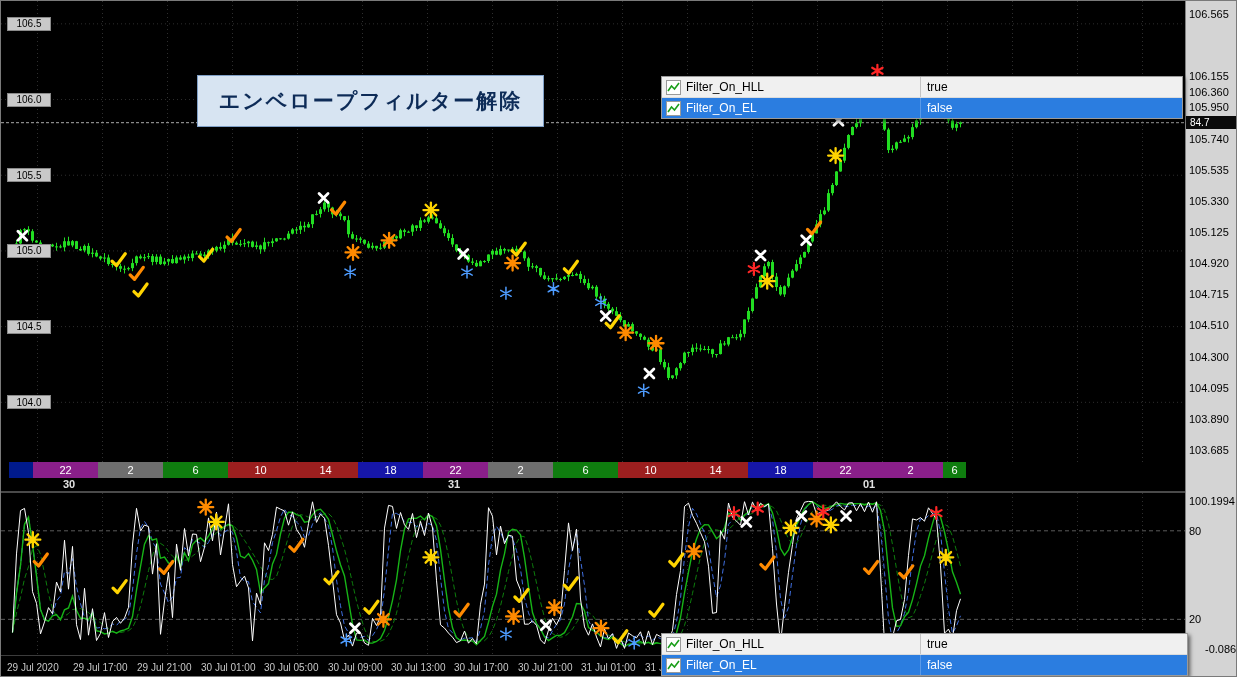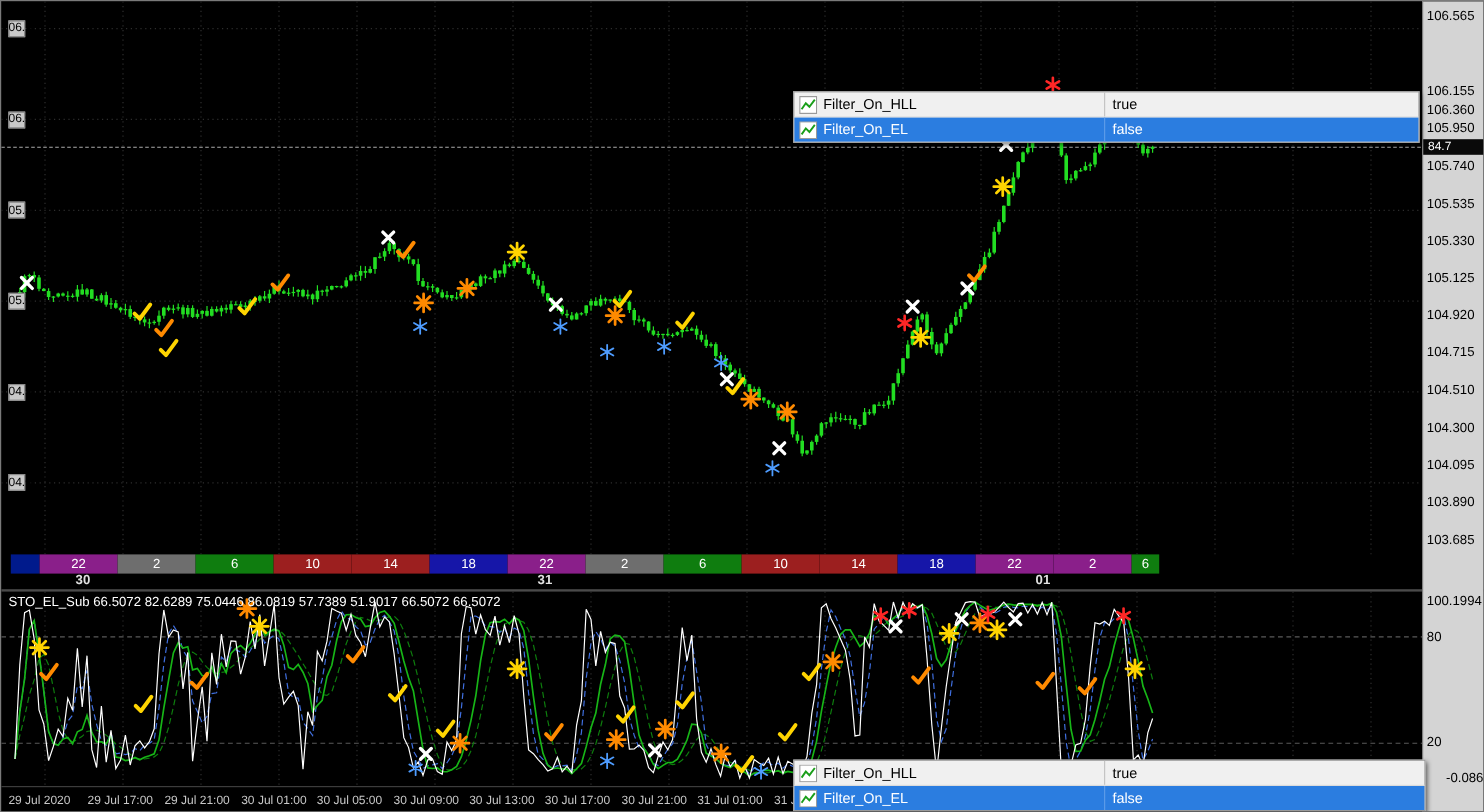--- a/index.html
+++ b/index.html
@@ -6,21 +6,21 @@
   #app{position:relative;width:1237px;height:677px;background:#000;overflow:hidden;
        font-family:"Liberation Sans",sans-serif;border:1px solid #7a7a7a;box-sizing:border-box;}
   svg{position:absolute;left:0;display:block;}
   #main-svg{top:0;}
   #sub-svg{top:492px;}
   #symbol-row{position:absolute;left:6px;top:3px;display:flex;align-items:center;gap:5px;
               color:#fff;font-size:11px;z-index:3;white-space:pre;}
   #jp-box{position:absolute;left:196px;top:74px;width:345px;height:50px;background:#d7e4f2;
           border:1px solid #7f9fc6;color:#0d2b57;font-size:21px;font-weight:bold;z-index:3;
           display:flex;align-items:center;justify-content:center;letter-spacing:2px;}
-  .plabel{position:absolute;left:6px;width:14px;height:14px;background:#c9c9c9;color:#000;
+  .plabel{position:absolute;left:6px;width:44px;height:14px;background:#c9c9c9;color:#000;
           font-size:10px;display:flex;align-items:center;justify-content:center;
           border:1px solid #8a8a8a;z-index:2;box-sizing:border-box;}
   .filter-panel{position:absolute;width:520px;background:#f0f0f0;border:1px solid #9a9a9a;
                 box-shadow:2px 2px 4px rgba(0,0,0,.6);font-size:12px;z-index:6;color:#000;}
   .fp-row{display:flex;height:20px;align-items:center;border-bottom:1px solid #dcdcdc;}
   .fp-row:last-child{border-bottom:none;}
   .fp-row.hl{background:#2b7de0;color:#fff;}
   .fp-name{flex:0 0 258px;display:flex;align-items:center;gap:5px;padding-left:4px;box-sizing:border-box;overflow:hidden;}
   .fp-val{flex:1;border-left:1px solid #c4c4c4;padding-left:6px;height:100%;display:flex;align-items:center;}
   .fp-row.hl .fp-val{border-left-color:#5a9ae8;}
@@ -611,20 +611,23 @@
 
   <div id="left-labels">
       <div class="plabel" style="top: 15.8403px;">106.5</div>
       <div class="plabel" style="top: 91.5353px;">106.0</div>
       <div class="plabel" style="top: 167.23px;">105.5</div>
       <div class="plabel" style="top: 242.925px;">105.0</div>
       <div class="plabel" style="top: 318.62px;">104.5</div>
       <div class="plabel" style="top: 394.315px;">104.0</div>
     </div>
 
+  <div id="jp-box">
+    <span>エンベロープフィルター解除</span>
+  </div>
 
   <div class="filter-panel" id="fp-top" style="left:660px;top:75px;">
     <div class="fp-row">
       <div class="fp-name">
         <span class="fp-icon">
           <svg width="15" height="15" viewBox="0 0 15 15" style="position:static">
             <rect x="0.5" y="0.5" width="14" height="14" fill="#fff" stroke="#9a9a9a"></rect>
             <path d="M2,11 L5.5,6 L8.5,9 L13,3" fill="none" stroke="#1a9e1a" stroke-width="1.6"></path>
           </svg>
         </span>
@@ -737,21 +740,20 @@
         <use transform="translate(815.75,12.124767663552888) scale(1)" style="color:#ff2626" href="#sym-star6" xlink:href="#sym-star6"></use>
         <use transform="translate(822.375,24.4318340818622) scale(1.15)" style="color:#ffd400" href="#sym-star8" xlink:href="#sym-star8"></use>
         <use transform="translate(838.55,16.552123136322656) scale(1)" style="color:#ffffff" href="#sym-x" xlink:href="#sym-x"></use>
         <use transform="translate(861.625,66.57960365196998) scale(1.25)" style="color:#ff8a00" href="#sym-check" xlink:href="#sym-check"></use>
         <use transform="translate(896.775,71.00695912473974) scale(1.25)" style="color:#ff8a00" href="#sym-check" xlink:href="#sym-check"></use>
         <use transform="translate(928.8,13.600552821142813) scale(1)" style="color:#ff2626" href="#sym-star6" xlink:href="#sym-star6"></use>
         <use transform="translate(937.3249999999999,56.8991075488405) scale(1.15)" style="color:#ffd400" href="#sym-star8" xlink:href="#sym-star8"></use>
       </g>
   </svg>
 
-  <div id="sub-label">STO_EL_Sub 66.5072 82.6289 75.0446 86.0819 57.7389 51.9017 66.5072 66.5072</div>
 
   <div class="filter-panel" id="fp-bottom" style="left:660px;top:632px;width:525px;">
     <div class="fp-row">
       <div class="fp-name">
         <span class="fp-icon">
           <svg width="15" height="15" viewBox="0 0 15 15" style="position:static">
             <rect x="0.5" y="0.5" width="14" height="14" fill="#fff" stroke="#9a9a9a"></rect>
             <path d="M2,11 L5.5,6 L8.5,9 L13,3" fill="none" stroke="#1a9e1a" stroke-width="1.6"></path>
           </svg>
         </span>

